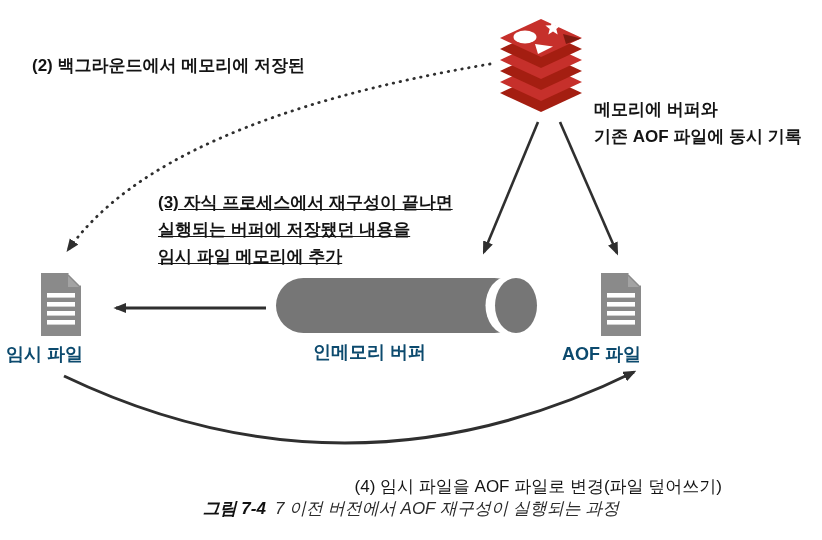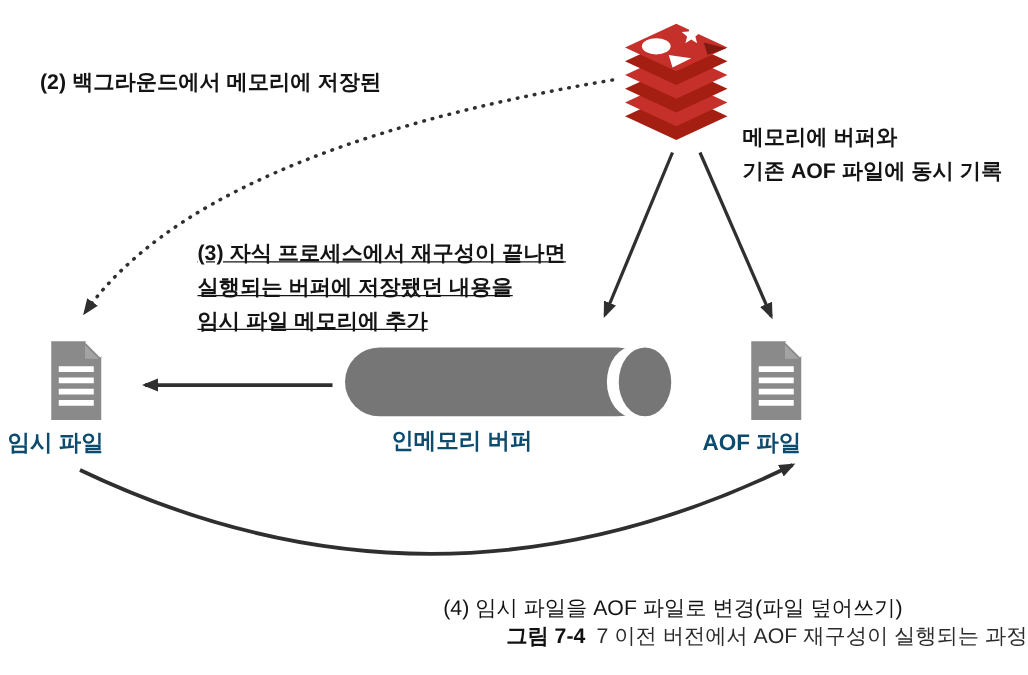--- a/index.html
+++ b/index.html
@@ -12,22 +12,22 @@
   .note { position: absolute; font-size: 17px; font-weight: 700; line-height: 27px;
           color: #141414; white-space: nowrap; }
   .note span { display: block; }
 
   .node-label { position: absolute; font-size: 18px; font-weight: 700; color: #0c4a6e;
                 text-align: left; white-space: nowrap; }
 
   .step4 { position: absolute; left: 0; top: 449px; width: 722px; text-align: right;
            font-size: 17px; font-weight: 400; color: #141414; margin-top: 26px; }
 
-  .caption { position: absolute; left: 0; top: 497px; width: 822px; text-align: right;
-             font-size: 17px; color: #2b2b2b; }
+  .caption { position: absolute; left: 0; top: 497px; width: 822px; text-align: center;
+             font-size: 17px; color: #2b2b2b; font-style: italic; }
   .caption .fig-label { font-weight: 700; color: #111111; margin-right: 9px; }
 
   .abs-svg { position: absolute; }
 </style>
 </head>
 <body>
 
 <div class="diagram">
 
   <svg class="layer" viewBox="0 0 822 540">

